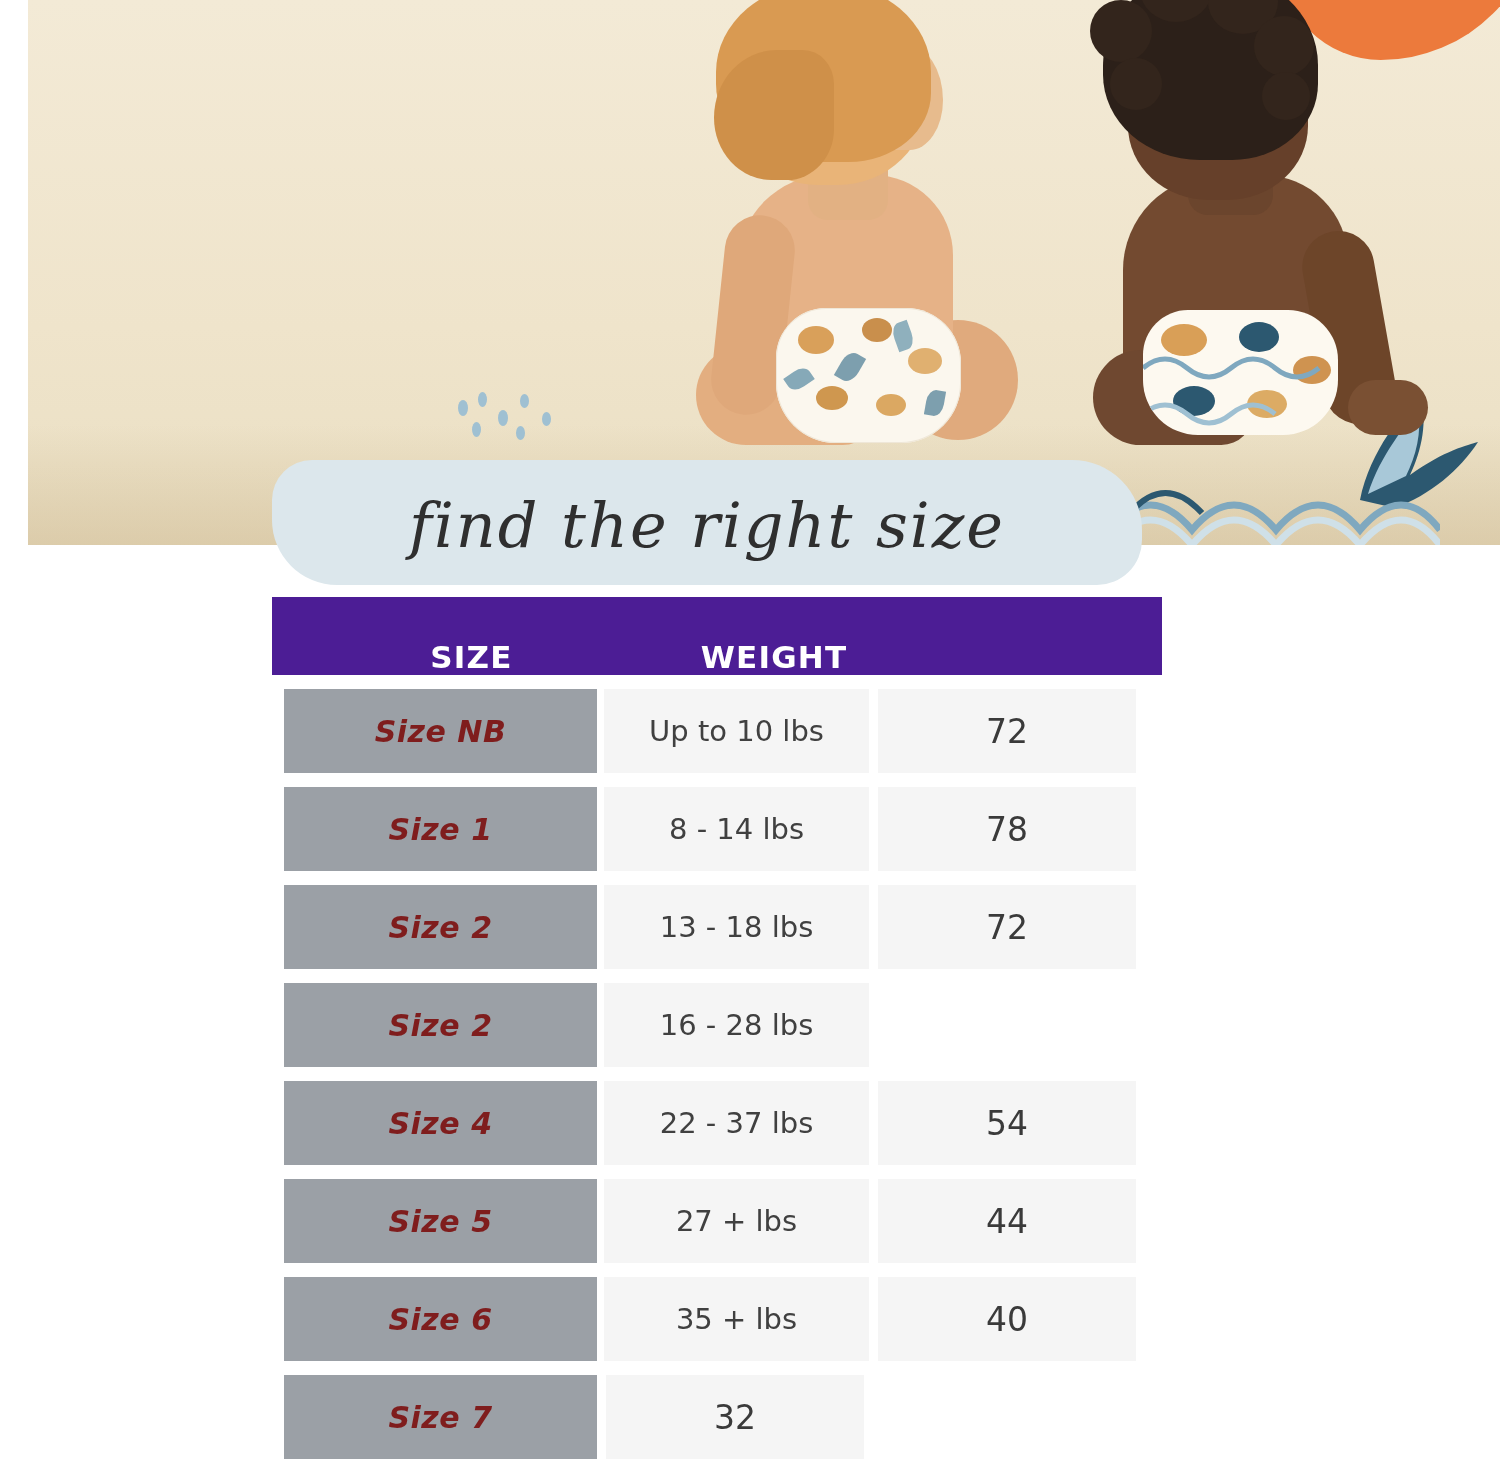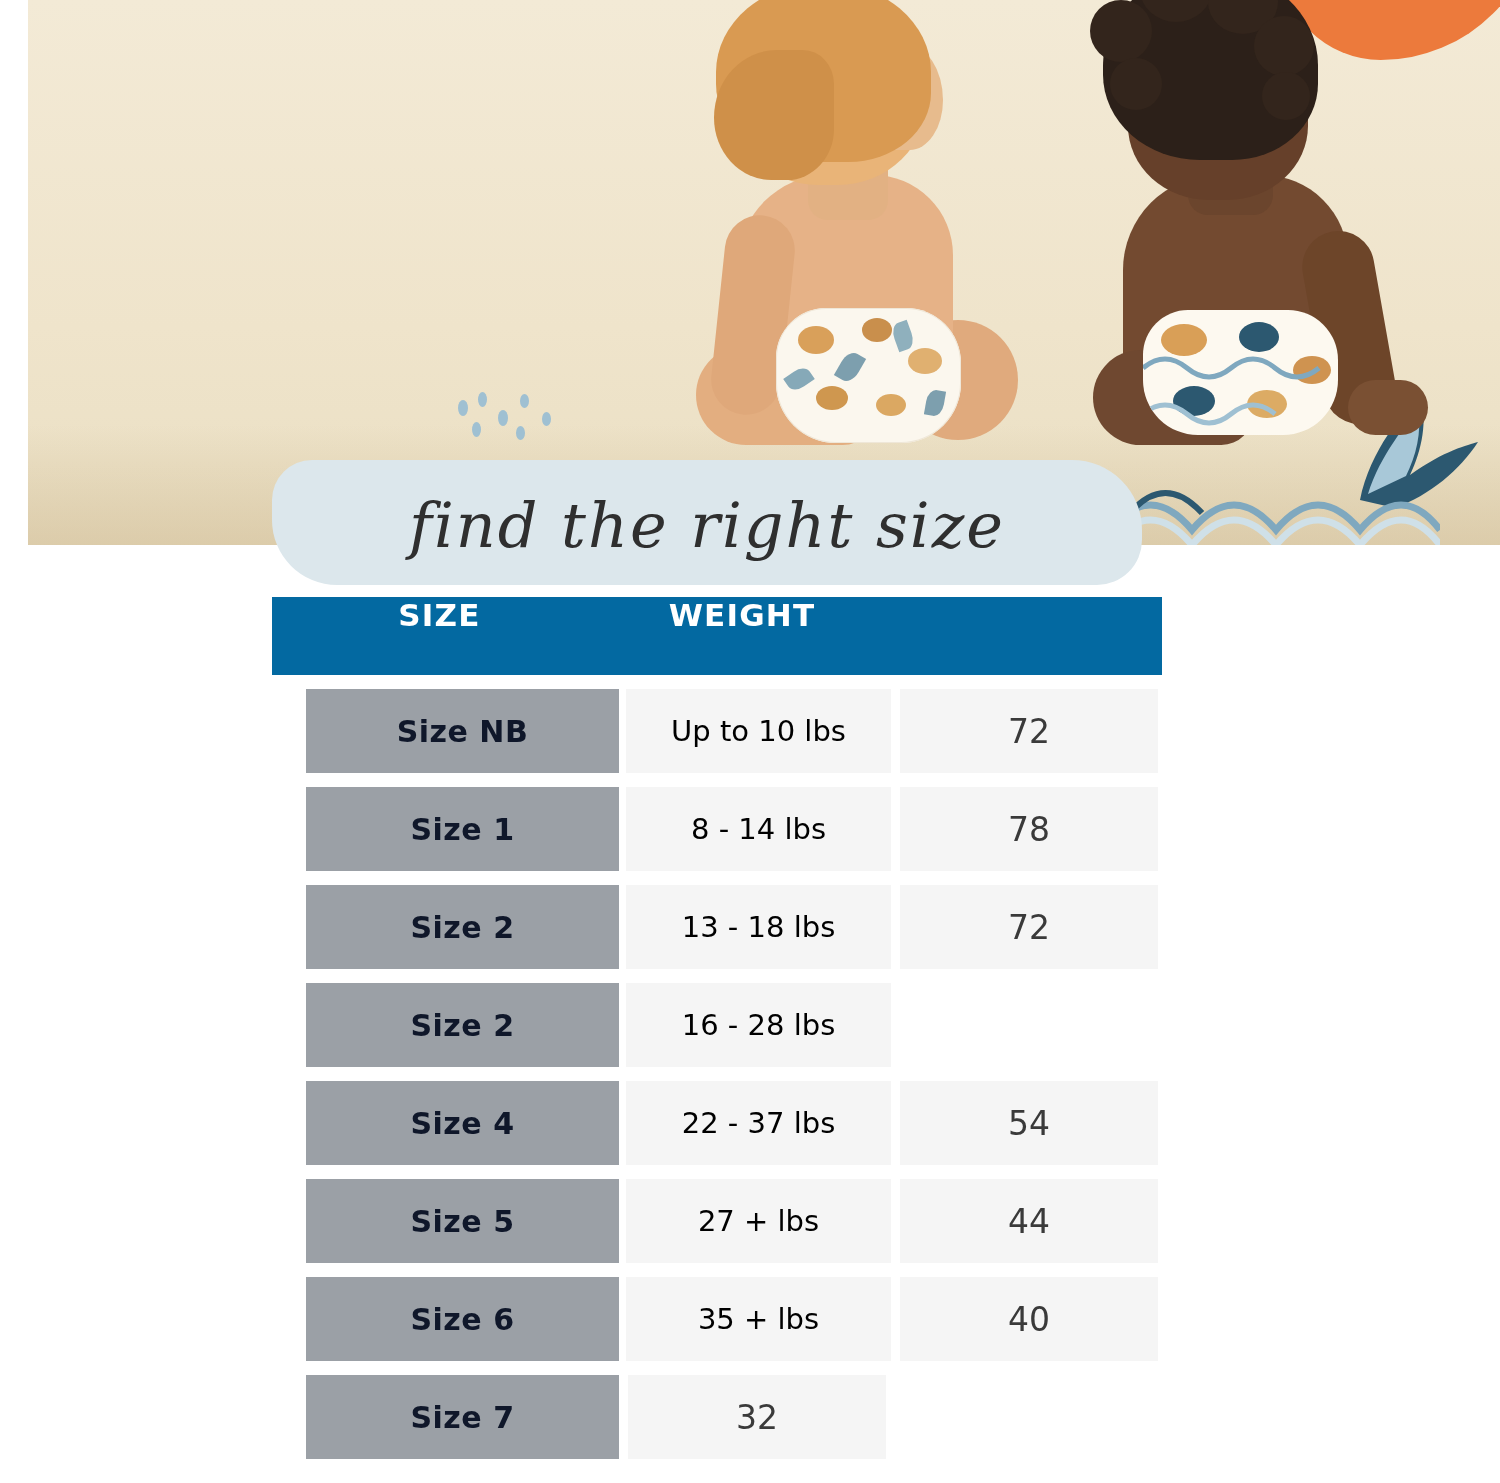--- a/index.html
+++ b/index.html
@@ -216,23 +216,24 @@
   
   .table-wrap {
     position: absolute;
     left: 272px;
     top: 597px;
     width: 890px;
     z-index: 4;
   }
   .thead {
     display: flex;
-    background: #0369a1;
+    background: #4c1d95;
     height: 78px;
-    align-items: flex-start;
+    align-items: flex-end;
+    padding-left: 32px;
   }
   .th {
     font-family: "DejaVu Sans", sans-serif;
     font-weight: bold;
     color: #ffffff;
     font-size: 31px;
     letter-spacing: 1.2px;
     text-align: center;
   }
   .col-size { width: 335px; }
@@ -240,41 +241,42 @@
   .col-qty { width: 285px; }
 
   .trow {
     display: flex;
     align-items: center;
     margin-top: 14px;
     height: 84px;
   }
   .cell-size {
     width: 313px;
-    margin-left: 34px;
+    margin-left: 12px;
     height: 84px;
     background: #9ba0a6;
     display: flex;
     align-items: center;
     justify-content: center;
-    color: #0f172a;
+    color: #7f1d1d;
     font-size: 30px;
     font-weight: bold;
     font-family: "DejaVu Sans", sans-serif;
     letter-spacing: 0.5px;
+    font-style: italic;
   }
   .cell-weight {
     width: 265px;
     margin-left: 7px;
     height: 84px;
     background: #f5f5f5;
     display: flex;
     align-items: center;
     justify-content: center;
-    color: #000000;
+    color: #404040;
     font-size: 29px;
     font-family: "DejaVu Sans", sans-serif;
   }
   .cell-qty {
     width: 258px;
     margin-left: 9px;
     height: 84px;
     background: #f5f5f5;
     display: flex;
     align-items: center;

